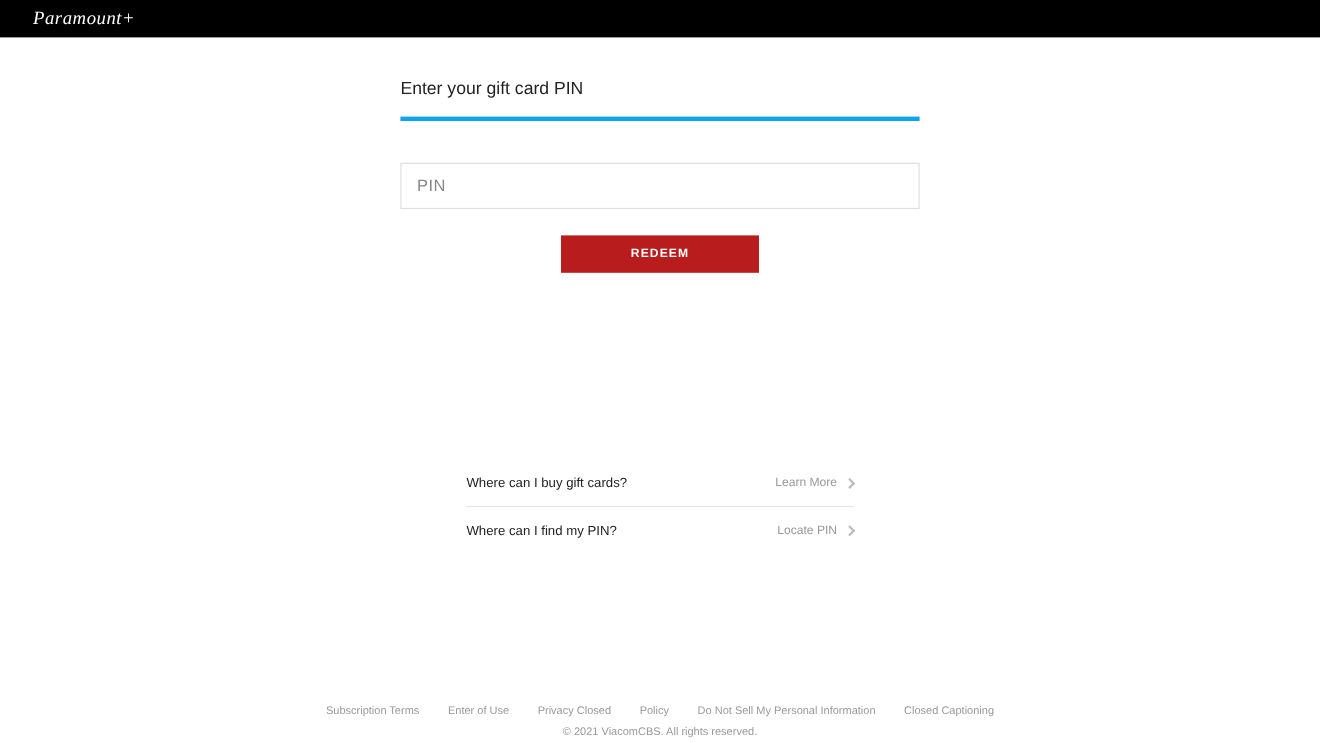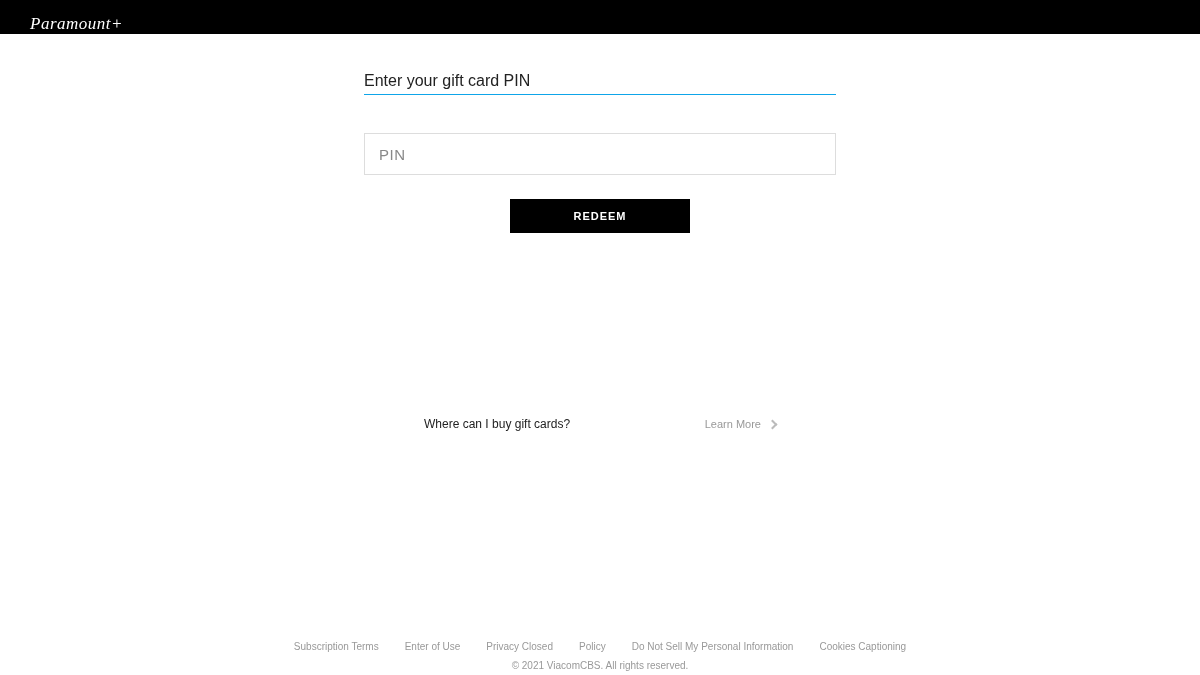--- a/index.html
+++ b/index.html
@@ -11,62 +11,62 @@
       font-family: -apple-system, BlinkMacSystemFont, "Segoe UI", Arial, sans-serif;
       background: #ffffff;
       width: 1200px;
       height: 675px;
       overflow: hidden;
     }
     .header {
       background: #000000;
       height: 34px;
       display: flex;
-      align-items: flex-end;
+      align-items: center;
       padding-left: 30px;
     }
     .logo {
       color: #ffffff;
       font-family: cursive;
       font-style: italic;
       font-size: 17px;
       font-weight: 500;
       letter-spacing: 0.5px;
     }
     .main-content {
       width: 472px;
       margin: 38px auto 0;
     }
     .page-title {
       font-size: 16px;
       font-weight: 500;
       color: #222222;
-      padding-bottom: 4px;
-      border-bottom: 1px solid #0ea5e9;
+      padding-bottom: 16px;
+      border-bottom: 4px solid #0ea5e9;
     }
     .pin-input {
       width: 100%;
       height: 42px;
       margin-top: 38px;
       padding: 0 14px;
       border: 1px solid #dddddd;
       font-size: 15px;
       color: #333333;
       letter-spacing: 0.5px;
       outline: none;
     }
     .pin-input::placeholder {
       color: #888888;
     }
     .redeem-button {
       display: block;
       width: 180px;
       height: 34px;
       margin: 24px auto 0;
-      background: #000000;
+      background: #b91c1c;
       border: none;
       color: #ffffff;
       font-size: 11px;
       font-weight: 700;
       letter-spacing: 1px;
       cursor: pointer;
     }
     .help-section {
       width: 352px;
       margin: 170px auto 0;
@@ -143,25 +143,32 @@
 </div>
 
 <div class="help-section">
   <div class="help-row">
     <span class="help-question">Where can I buy gift cards?</span>
     <a class="help-action">
       <span>Learn More</span>
       <span class="chevron"></span>
     </a>
   </div>
+  <div class="help-row">
+    <span class="help-question">Where can I find my PIN?</span>
+    <a class="help-action">
+      <span>Locate PIN</span>
+      <span class="chevron"></span>
+    </a>
+  </div>
 </div>
 
 <div class="footer">
   <div class="footer-links">
     <a class="footer-link">Subscription Terms</a>
     <a class="footer-link">Enter of Use</a>
     <a class="footer-link">Privacy Closed</a>
     <a class="footer-link">Policy</a>
     <a class="footer-link">Do Not Sell My Personal Information</a>
-    <a class="footer-link">Cookies Captioning</a>
+    <a class="footer-link">Closed Captioning</a>
   </div>
   <div class="copyright">© 2021 ViacomCBS. All rights reserved.</div>
 </div>
 
 </body></html>

